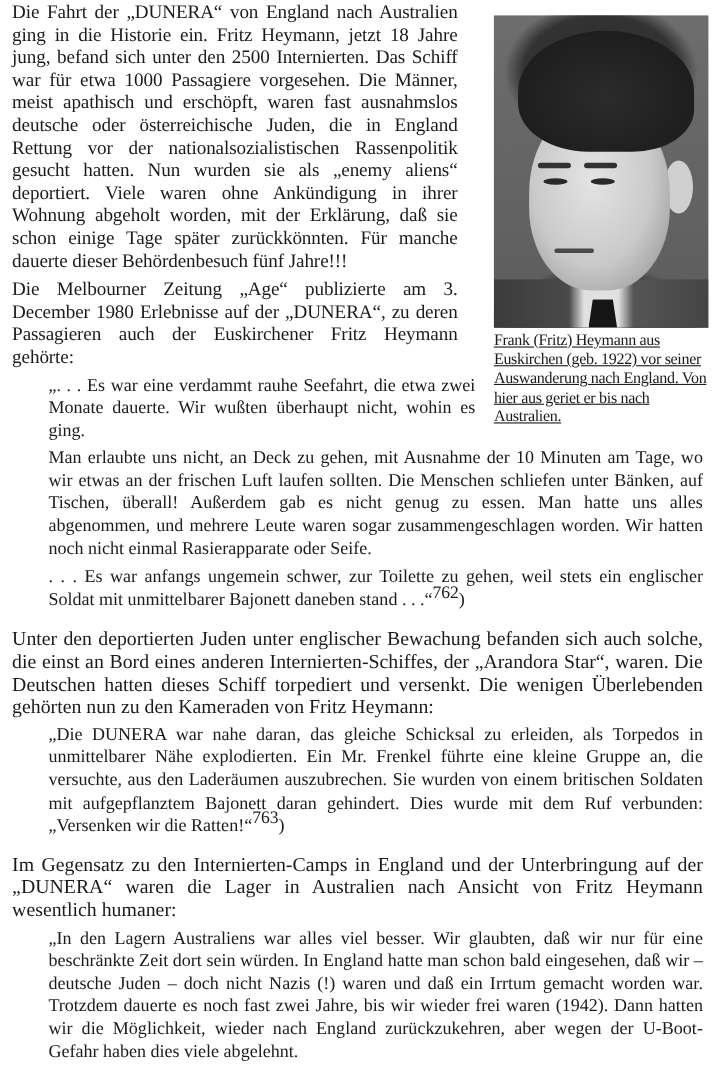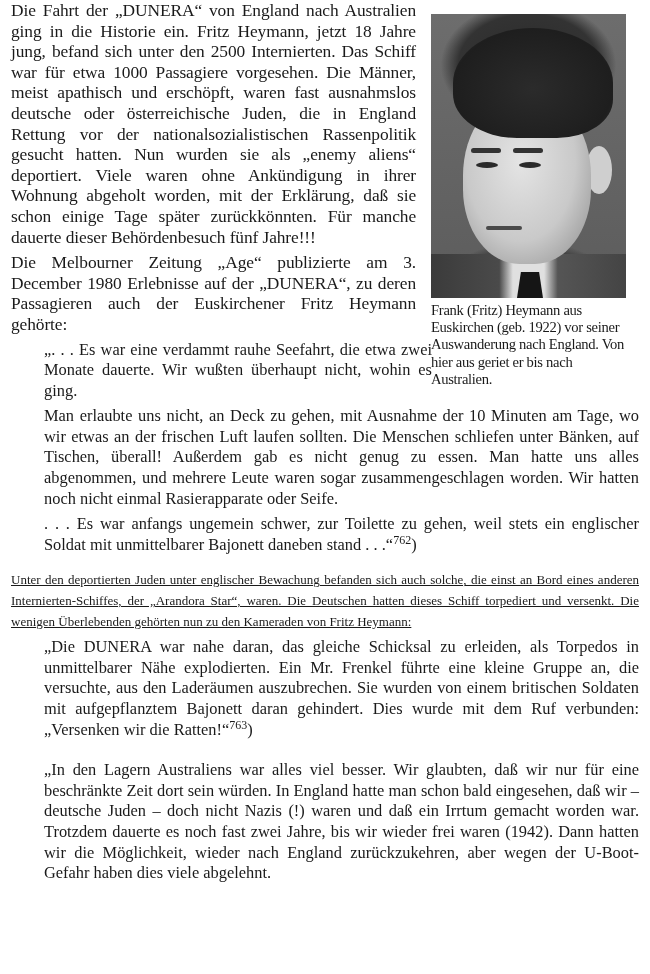--- a/index.html
+++ b/index.html
@@ -3,31 +3,31 @@
 <meta charset="utf-8">
 <style>
   html, body { margin: 0; padding: 0; background: #ffffff; }
   body {
     width: 650px; height: 974px; position: relative; overflow: hidden;
     font-family: "Liberation Serif", "DejaVu Serif", serif;
     color: #1a1a1a;
   }
   .page { position: absolute; left: 11px; top: 0; width: 628px; }
   p { margin: 0; text-align: justify; hyphens: manual; }
-  .body-p { font-size: 13px; line-height: 20.6px; text-decoration: underline; }
+  .body-p { font-size: 18px; line-height: 20.6px; }
   .intro { width: 405px; }
   .intro p { font-size: 17.4px; line-height: 20.6px; letter-spacing: -0.1px; }
   .gap { height: 5px; }
   .quote { margin-left: 33px; }
   .quote p { font-size: 16.4px; line-height: 20.6px; }
   .quote.narrow p.narrow-p { width: 388px; font-family: Liberation Serif, serif; }
-  .sup { font-size: 12px; vertical-align: super; line-height: 0; }
+  .sup { font-size: 16px; vertical-align: super; line-height: 0; }
 
   .figure {
-    position: absolute; left: 431px; top: 14px; width: 195px;
+    position: absolute; left: 449px; top: 14px; width: 195px; text-decoration: underline;
   }
   .photo {
     width: 195px; height: 284px; position: relative; overflow: hidden;
     background:
       radial-gradient(ellipse 38% 30% at 50% 46%, #d7d7d7 0%, #bdbdbd 55%, rgba(0,0,0,0) 72%),
       radial-gradient(ellipse 60% 30% at 50% 18%, #2a2a2a 0%, #333 60%, rgba(0,0,0,0) 75%),
       radial-gradient(ellipse 60% 25% at 50% 100%, #3a3a3a 0%, #444 70%, rgba(0,0,0,0) 80%),
       linear-gradient(180deg, #6d6d6d 0%, #5c5c5c 100%);
   }
   .photo .face {
@@ -86,20 +86,21 @@
 
   <p class="body-p">Unter den deportierten Juden unter englischer Bewachung befanden sich auch solche, die einst an Bord eines anderen Internierten-Schiffes, der „Arandora Star“, waren. Die Deutschen hatten dieses Schiff torpediert und versenkt. Die wenigen Überlebenden gehörten nun zu den Kameraden von Fritz Heymann:</p>
   <div class="gap"></div>
 
   <div class="quote">
     <p><span>„Die DUNERA war nahe daran, das gleiche Schicksal zu erleiden, als Torpedos in unmittelbarer Nähe explodierten. Ein Mr. Frenkel führte eine kleine Gruppe an, die versuchte, aus den Laderäumen auszubrechen. Sie wurden von einem britischen Soldaten mit aufgepflanztem Bajonett daran gehindert. Dies wurde mit dem Ruf verbunden: „Versenken wir die Ratten!“</span><span class="sup">763</span><span>)</span></p>
   </div>
 
   <div style="height:15px"></div>
 
+  <p class="body-p">Im Gegensatz zu den Internierten-Camps in England und der Unterbringung auf der „DUNERA“ waren die Lager in Australien nach Ansicht von Fritz Heymann wesentlich humaner:</p>
   <div class="gap"></div>
 
   <div class="quote">
     <p>„In den Lagern Australiens war alles viel besser. Wir glaubten, daß wir nur für eine beschränkte Zeit dort sein würden. In England hatte man schon bald eingesehen, daß wir – deutsche Juden – doch nicht Nazis (!) waren und daß ein Irrtum gemacht worden war. Trotzdem dauerte es noch fast zwei Jahre, bis wir wieder frei waren (1942). Dann hatten wir die Möglichkeit, wieder nach England zurückzukehren, aber wegen der U-Boot-Gefahr haben dies viele abgelehnt.</p>
     <div class="gap"></div>
 
   </div>
 
 </div>
 

